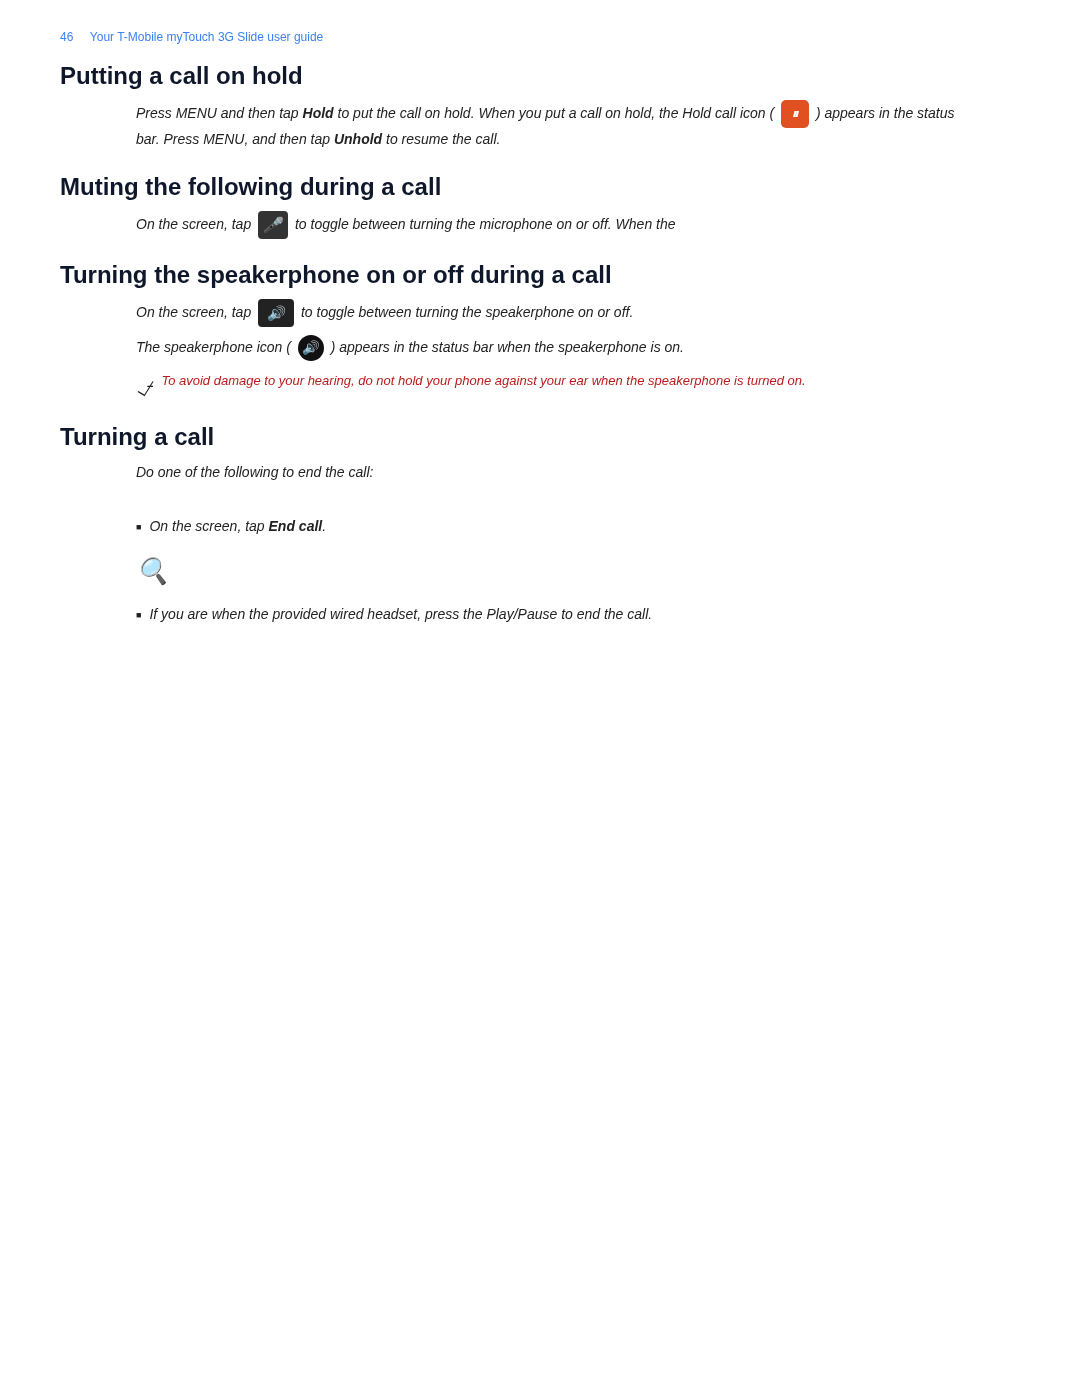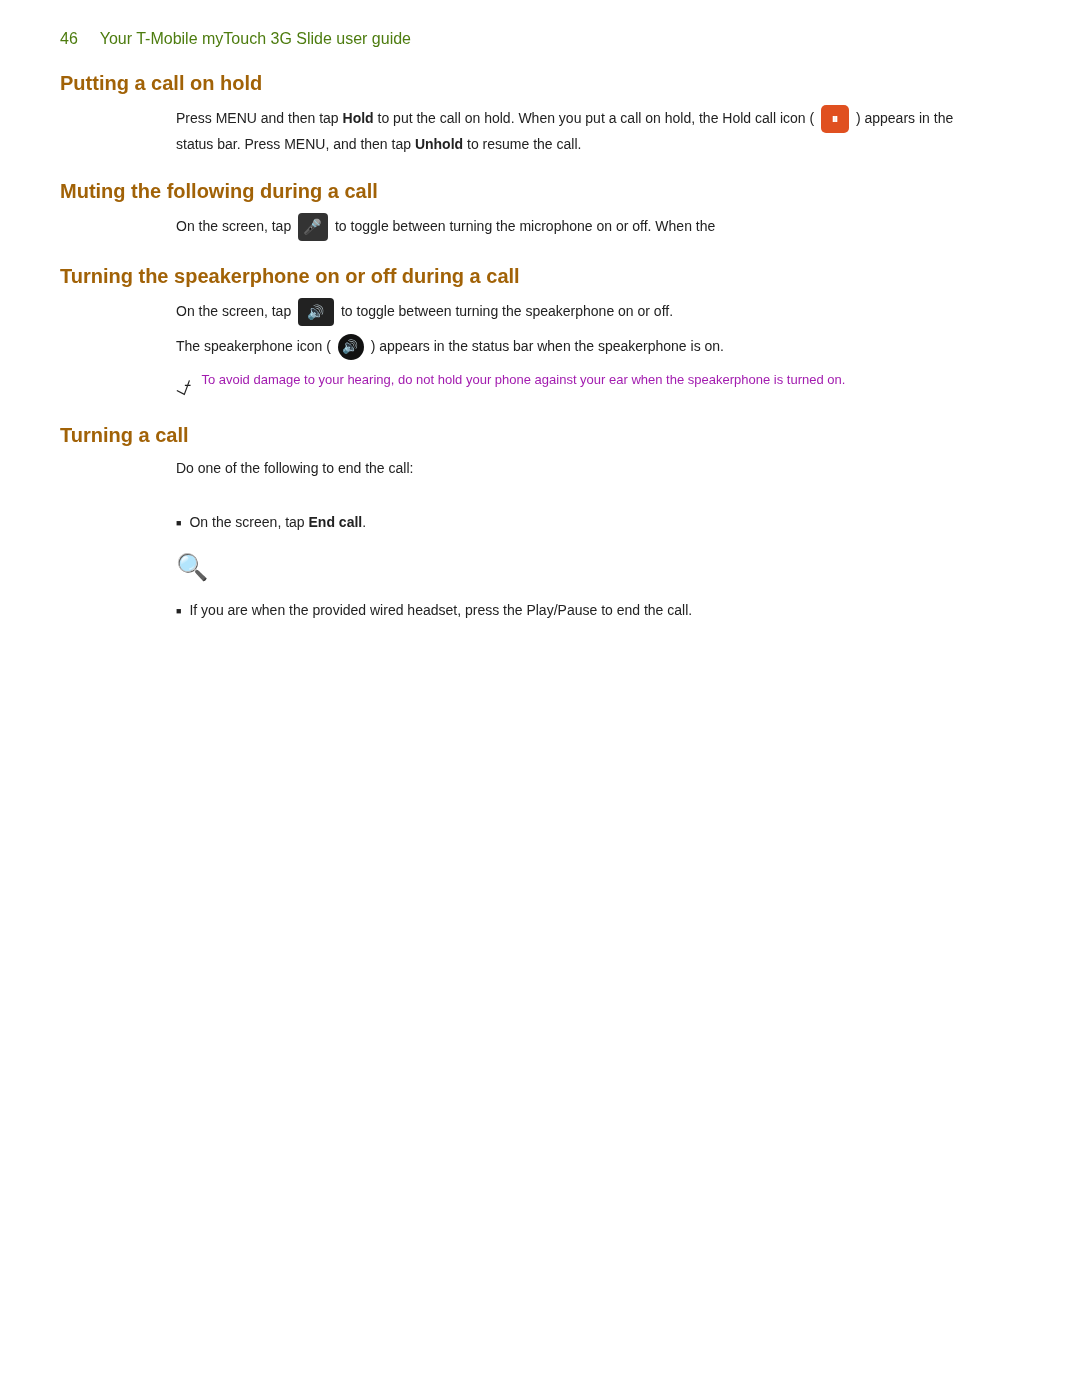--- a/index.html
+++ b/index.html
@@ -6,38 +6,39 @@
     body {
       background: #fff;
       font-family: Arial, Helvetica, sans-serif;
       font-size: 14px;
       color: #222;
       width: 1080px;
       min-height: 1397px;
       padding: 30px 60px 60px 60px;
     }
     .page-number-bar {
-      font-size: 16px;
-      color: #4d7c0f;
+      font-size: 12px;
+      color: #3b82f6;
       margin-bottom: 18px;
     }
     h2 {
-      font-size: 20px;
+      font-size: 24px;
       font-weight: bold;
-      color: #a16207;
+      color: #0f172a;
       margin-bottom: 10px;
-      margin-top: 24px;
+      margin-top: 18px;
     }
     .section {
       margin-bottom: 22px;
     }
     .indent {
-      margin-left: 116px;
+      margin-left: 76px;
       margin-right: 40px;
       line-height: 1.65;
+      font-style: italic;
     }
     .indent p {
       margin-bottom: 8px;
     }
     .bold { font-weight: bold; }
     
     .icon-hold {
       display: inline-flex;
       align-items: center;
       justify-content: center;
@@ -103,21 +104,21 @@
     }
     .caution-icon {
       font-size: 28px;
       color: #222;
       line-height: 1;
       flex-shrink: 0;
       margin-top: 2px;
     }
     .caution-text {
       font-size: 13px;
-      color: #a21caf;
+      color: #b91c1c;
       line-height: 1.5;
     }
     .note-box {
       display: flex;
       align-items: flex-start;
       margin: 10px 0 10px 0;
       gap: 10px;
     }
     .note-icon {
       font-size: 26px;

